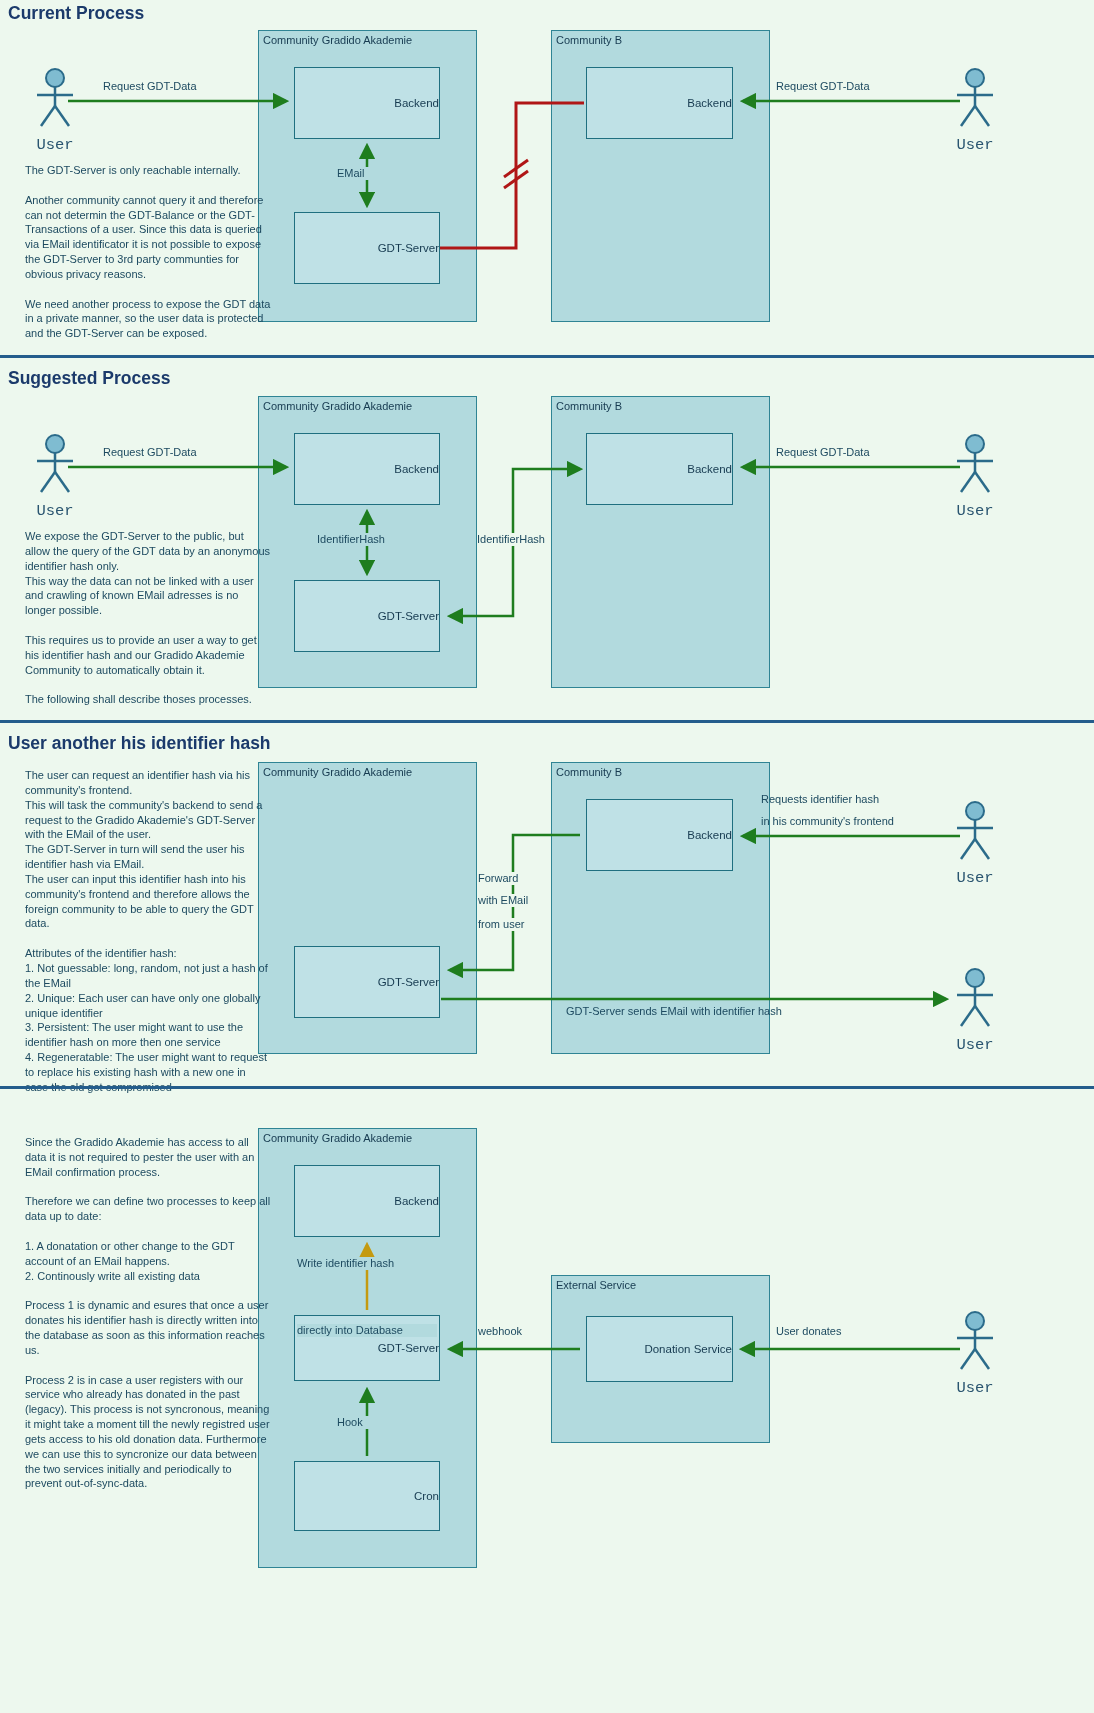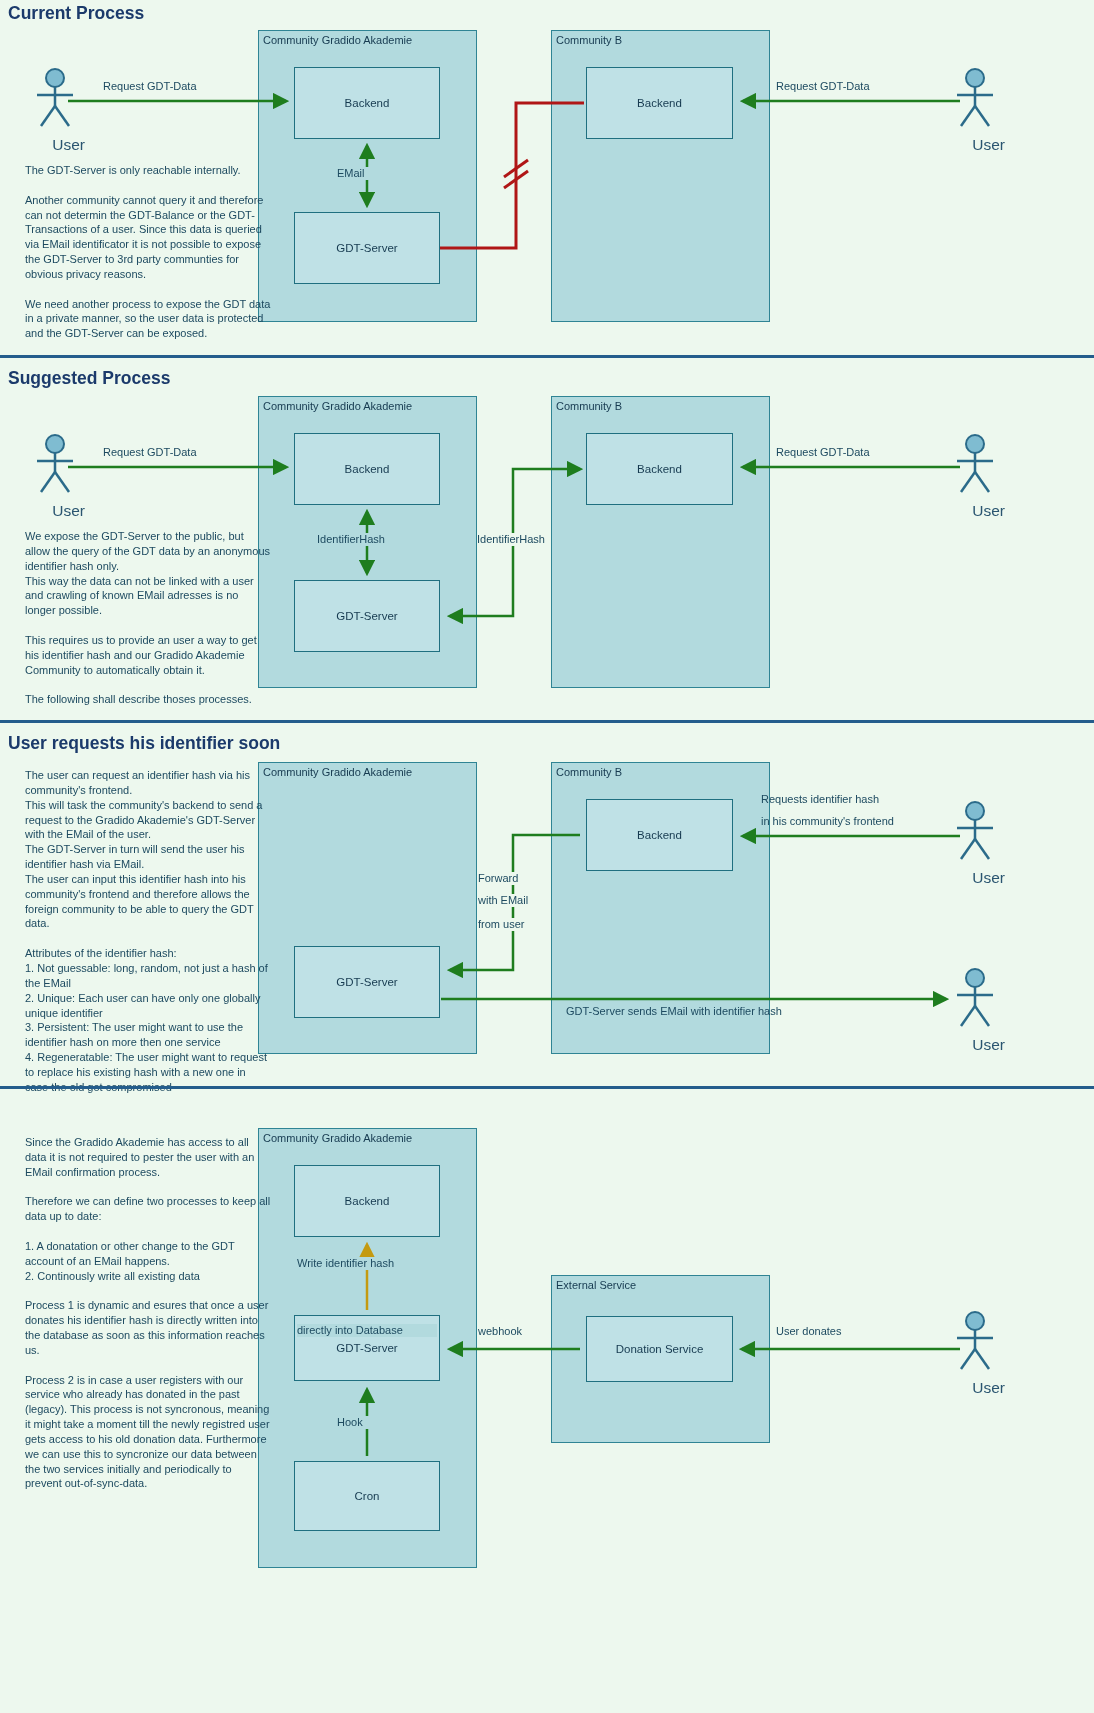--- a/index.html
+++ b/index.html
@@ -42,21 +42,21 @@
     color: #163a50;
     white-space: nowrap;
   }
   .node {
     position: absolute;
     background: #bfe1e6;
     border: 1px solid #1f6f80;
     z-index: 2;
     display: flex;
     align-items: center;
-    justify-content: center;
+    justify-content: flex-end;
     font-size: 11.5px;
     color: #163a50;
     text-align: center;
     box-sizing: border-box;
   }
   .overlay {
     position: absolute;
     left: 0;
     top: 0;
     z-index: 5;
@@ -77,23 +77,24 @@
     color: #1d4a60;
     line-height: 1.35;
     white-space: pre-line;
     z-index: 3;
     margin-left: 13px;
   }
   .user-label {
     position: absolute;
     font-size: 15.5px;
     color: #2a5570;
-    text-align: right;
+    text-align: center;
     z-index: 3;
     width: 60px;
+    font-family: Liberation Mono, monospace;
   }
   .actor { position: absolute; z-index: 3; }
 </style>
 </head>
 <body>
 
 <div class="page">
 
   <div class="divider" style="top:355px"></div>
   <div class="divider" style="top:720px"></div>
@@ -186,21 +187,21 @@
   <div class="arrow-label bg-fill" style="left:317px;top:533px;width:100px">IdentifierHash</div>
   <div class="arrow-label bg-page" style="left:477px;top:533px;width:72px">IdentifierHash</div>
 
   <div class="desc" style="left:12px;top:529px;width:246px">We expose the GDT-Server to the public, but allow the query of the GDT data by an anonymous identifier hash only.
 This way the data can not be linked with a user and crawling of known EMail adresses is no longer possible.
 
 This requires us to provide an user a way to get his identifier hash and our Gradido Akademie Community to automatically obtain it.
 
 The following shall describe thoses processes.</div>
 
-  <div class="section-title" style="left:8px;top:733px">User requests his identifier soon</div>
+  <div class="section-title" style="left:8px;top:733px">User another his identifier hash</div>
 
   <div class="container" style="left:258px;top:762px;width:219px;height:292px">
     <span class="container-label">Community Gradido Akademie</span>
   </div>
   <div class="container" style="left:551px;top:762px;width:219px;height:292px">
     <span class="container-label">Community B</span>
   </div>
   <div class="node" style="left:294px;top:946px;width:146px;height:72px">
     <span>GDT-Server</span>
   </div>

